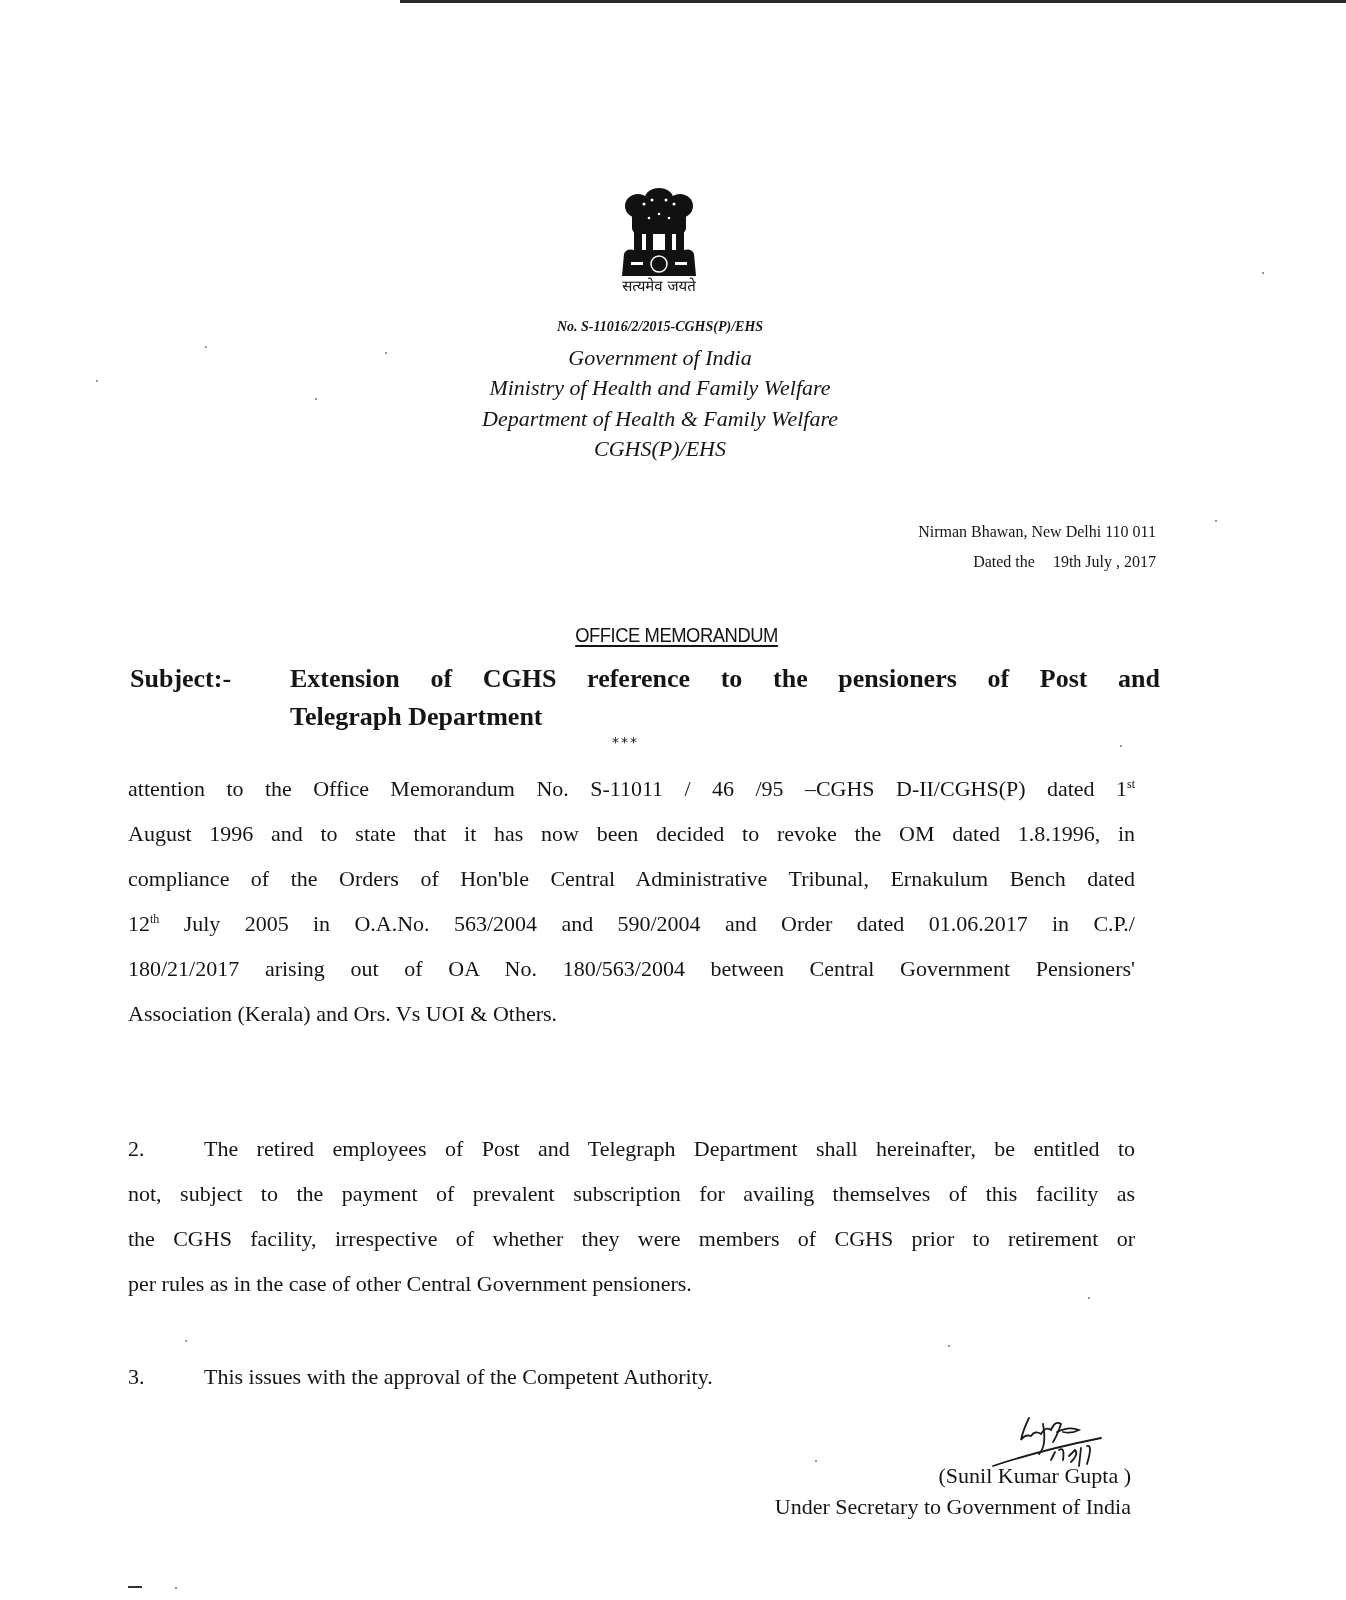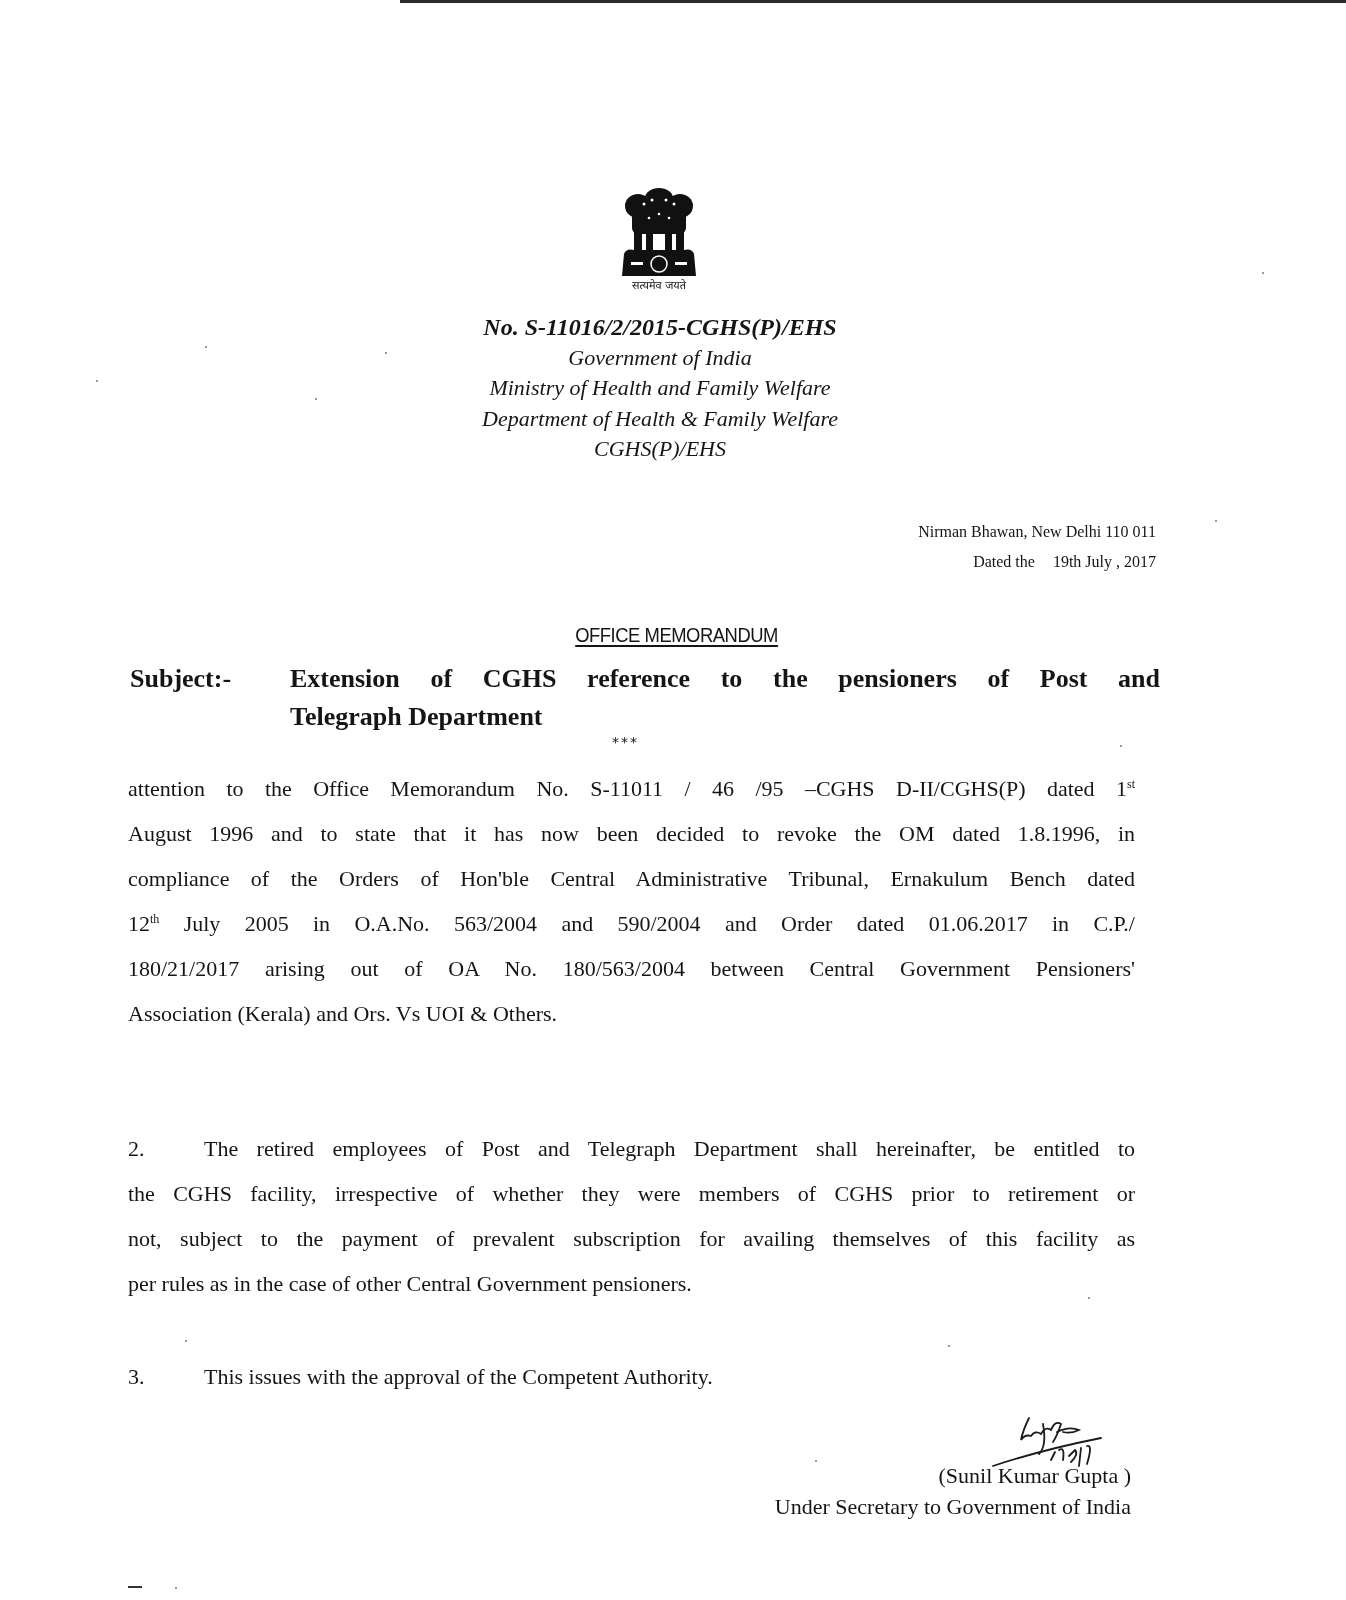--- a/index.html
+++ b/index.html
@@ -13,29 +13,29 @@
     position: absolute; top: 0; left: 400px; right: 0; height: 3px;
     background: #2a2a2a;
   }
   .speck { position: absolute; width: 2px; height: 2px; background: #777; border-radius: 1px; }
 
   .emblem {
     position: absolute; left: 614px; top: 184px; width: 90px; height: 110px;
   }
   .emblem svg { width: 90px; height: 96px; display: block; }
   .emblem .motto {
-    font-size: 11px; text-align: center; line-height: 12px; margin-top: 0px; color: #111;
+    font-size: 15px; text-align: center; line-height: 12px; margin-top: 0px; color: #111;
     font-family: "DejaVu Sans", sans-serif;
   }
 
   .header {
     position: absolute; left: 340px; width: 640px; top: 312px; text-align: center;
     font-style: italic; font-size: 22px; line-height: 30.5px;
   }
-  .header .file-no { font-weight: bold; font-size: 24px; font-style: italic; }
+  .header .file-no { font-weight: bold; font-size: 14px; font-style: italic; }
 
   .place-date {
     position: absolute; right: 190px; top: 517px; text-align: right;
     font-size: 16px; line-height: 30px;
   }
   .place-date .date-line span { margin-left: 8px; }
 
   .om-title {
     position: absolute; left: 0; width: 100%; top: 624px; text-align: center;
     font-family: "Liberation Sans", sans-serif; font-size: 20px; letter-spacing: -0.5px;
@@ -166,22 +166,22 @@
   <span class="line"><span>attention to the Office Memorandum No. S-11011 / 46 /95 –CGHS D-II/CGHS(P) dated 1</span><sup>st</sup></span>
   <span class="line">August 1996 and to state that it has now been decided to revoke the OM dated 1.8.1996, in</span>
   <span class="line">compliance of the Orders of Hon'ble Central Administrative Tribunal, Ernakulum Bench dated</span>
   <span class="line"><span>12</span><sup>th</sup><span> July 2005 in O.A.No. 563/2004 and 590/2004 and Order dated 01.06.2017 in C.P./</span></span>
   <span class="line">180/21/2017 arising out of OA No. 180/563/2004 between Central Government Pensioners'</span>
   <span class="line last">Association (Kerala) and Ors. Vs UOI &amp; Others.</span>
 </div>
 
 <div class="para p2">
   <span class="line"><span class="num">2.</span><span>The retired employees of Post and Telegraph Department shall  hereinafter, be entitled to</span></span>
+  <span class="line">not,  subject to the payment of prevalent subscription for availing themselves of this facility as</span>
   <span class="line">the CGHS facility, irrespective of whether  they were members of  CGHS prior to retirement or</span>
-  <span class="line">not,  subject to the payment of prevalent subscription for availing themselves of this facility as</span>
   <span class="line last">per rules as in the case of other Central Government pensioners.</span>
 </div>
 
 <div class="para p3">
   <span class="line last"><span class="num">3.</span><span>This issues with the approval of the Competent Authority.</span></span>
 </div>
 
 <div class="sign">
   <svg viewBox="0 0 180 80">
     <g fill="none" stroke="#1a1a1a" stroke-width="1.8" stroke-linecap="round">

